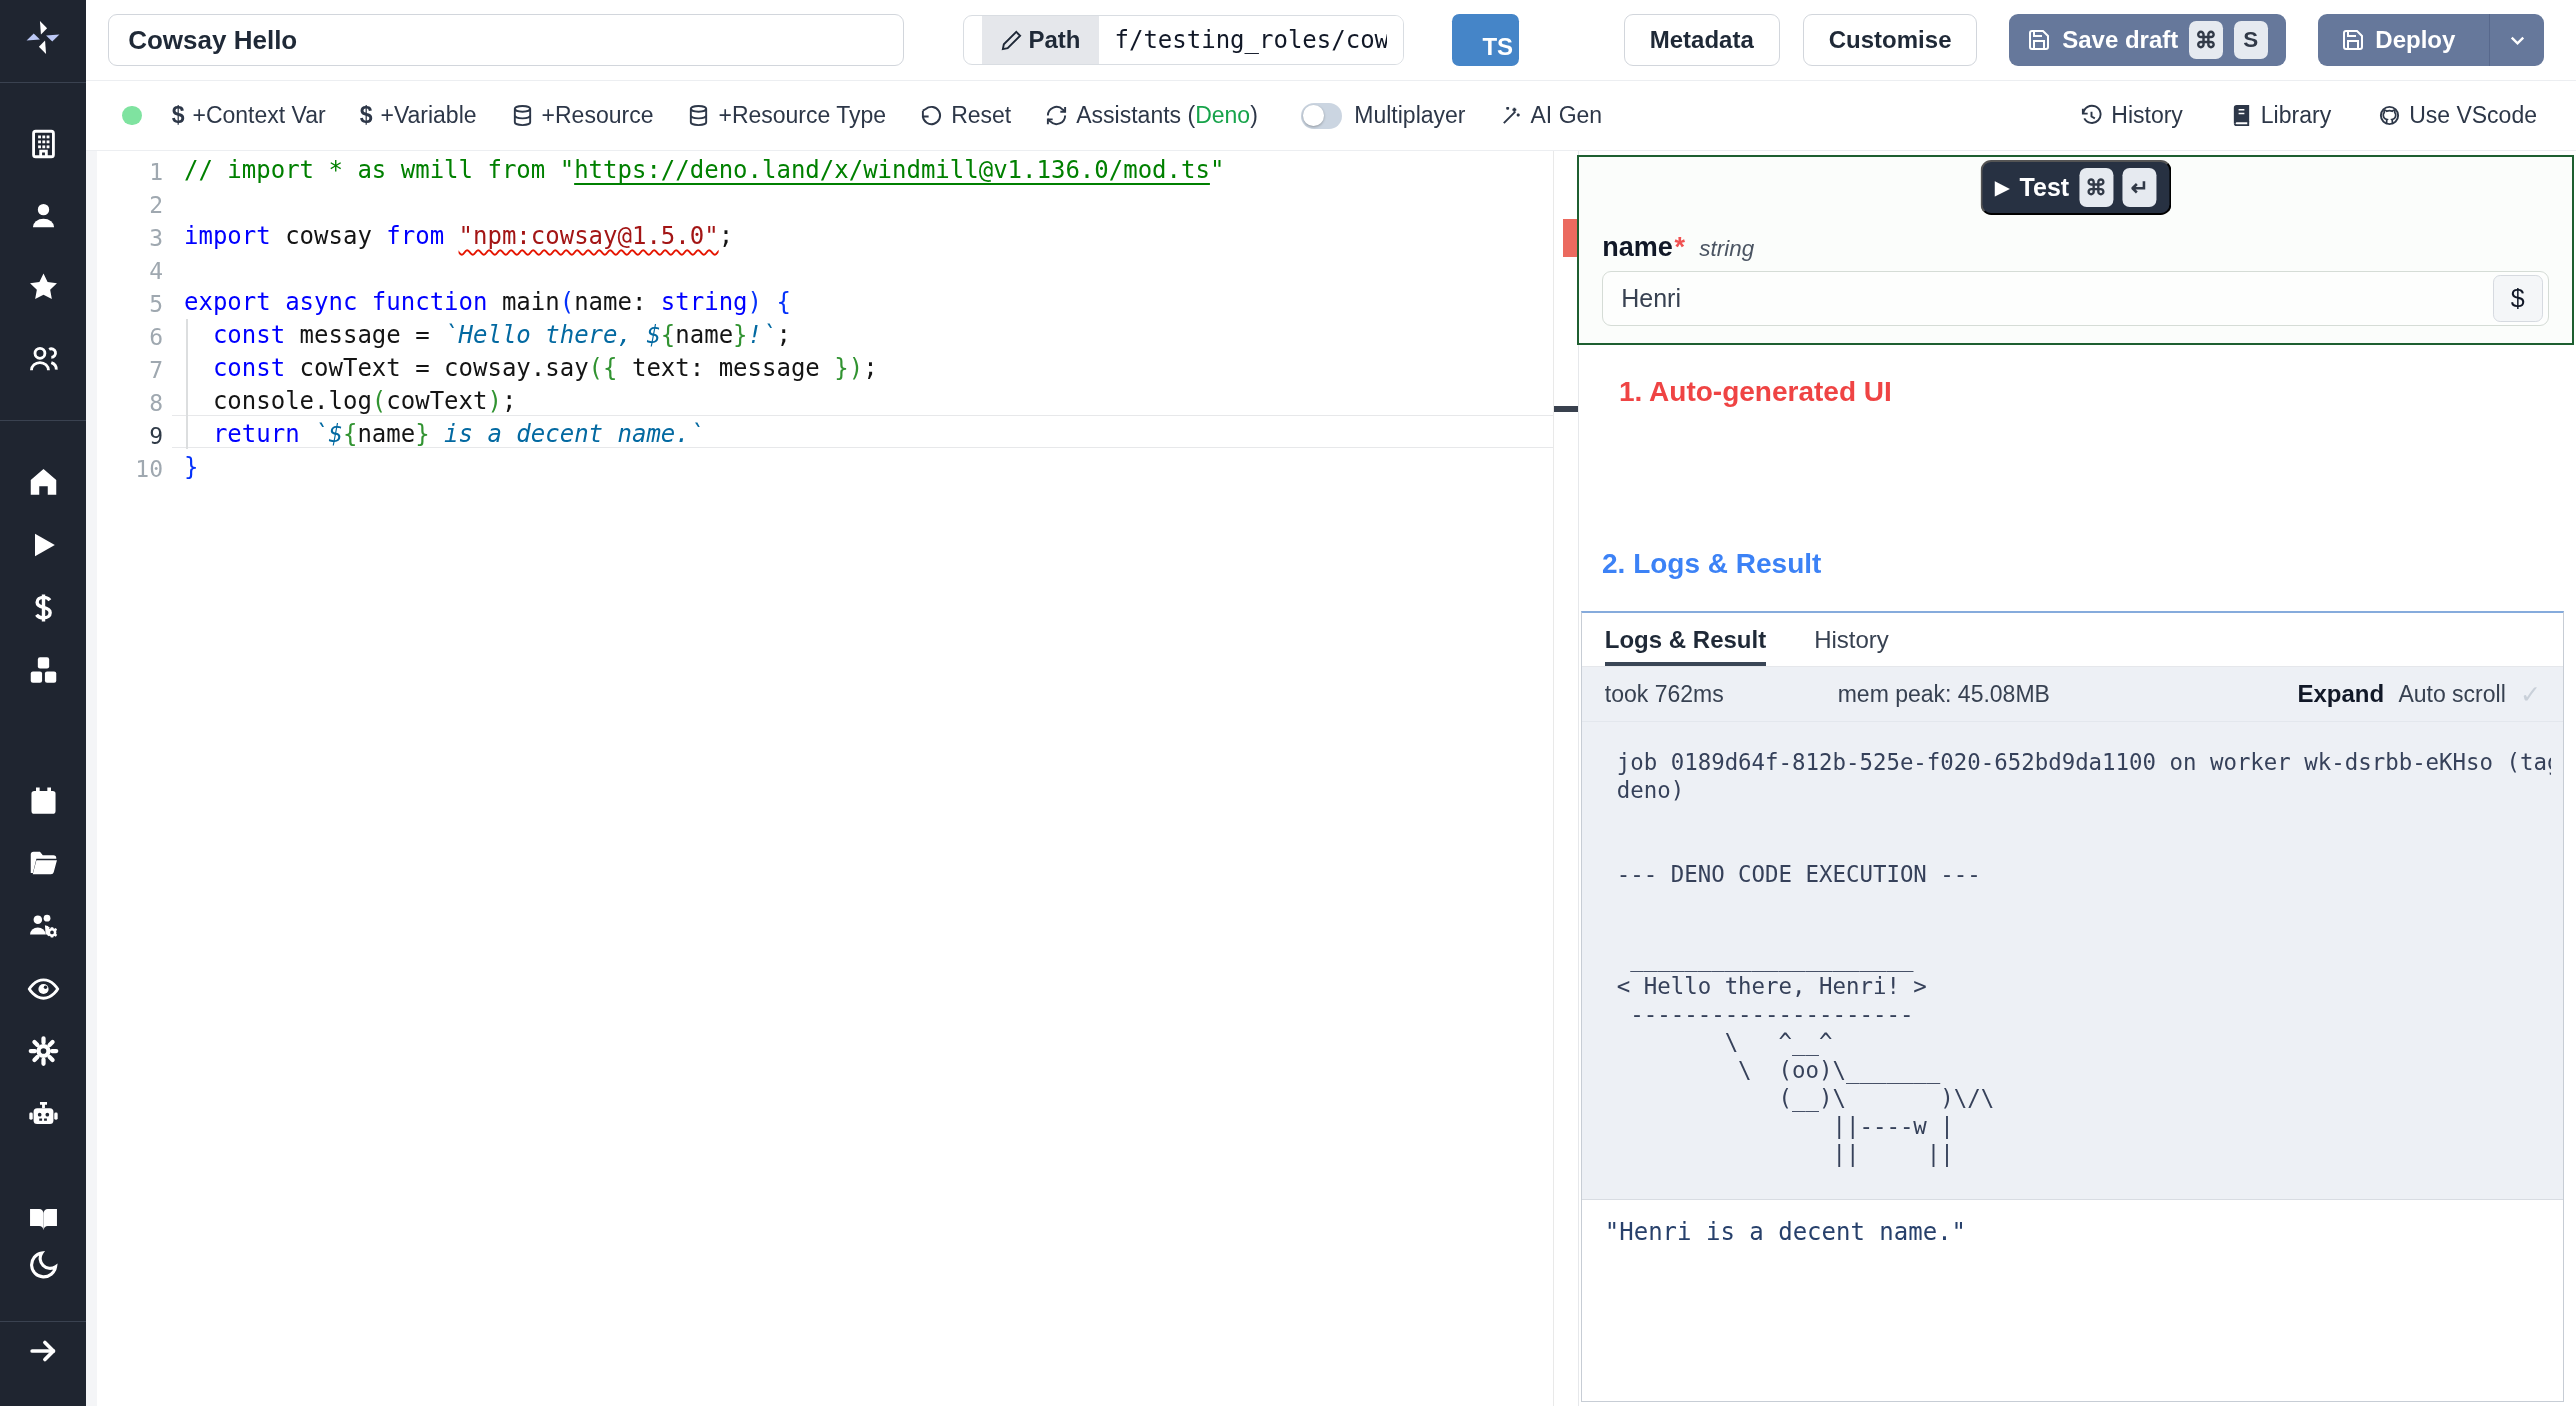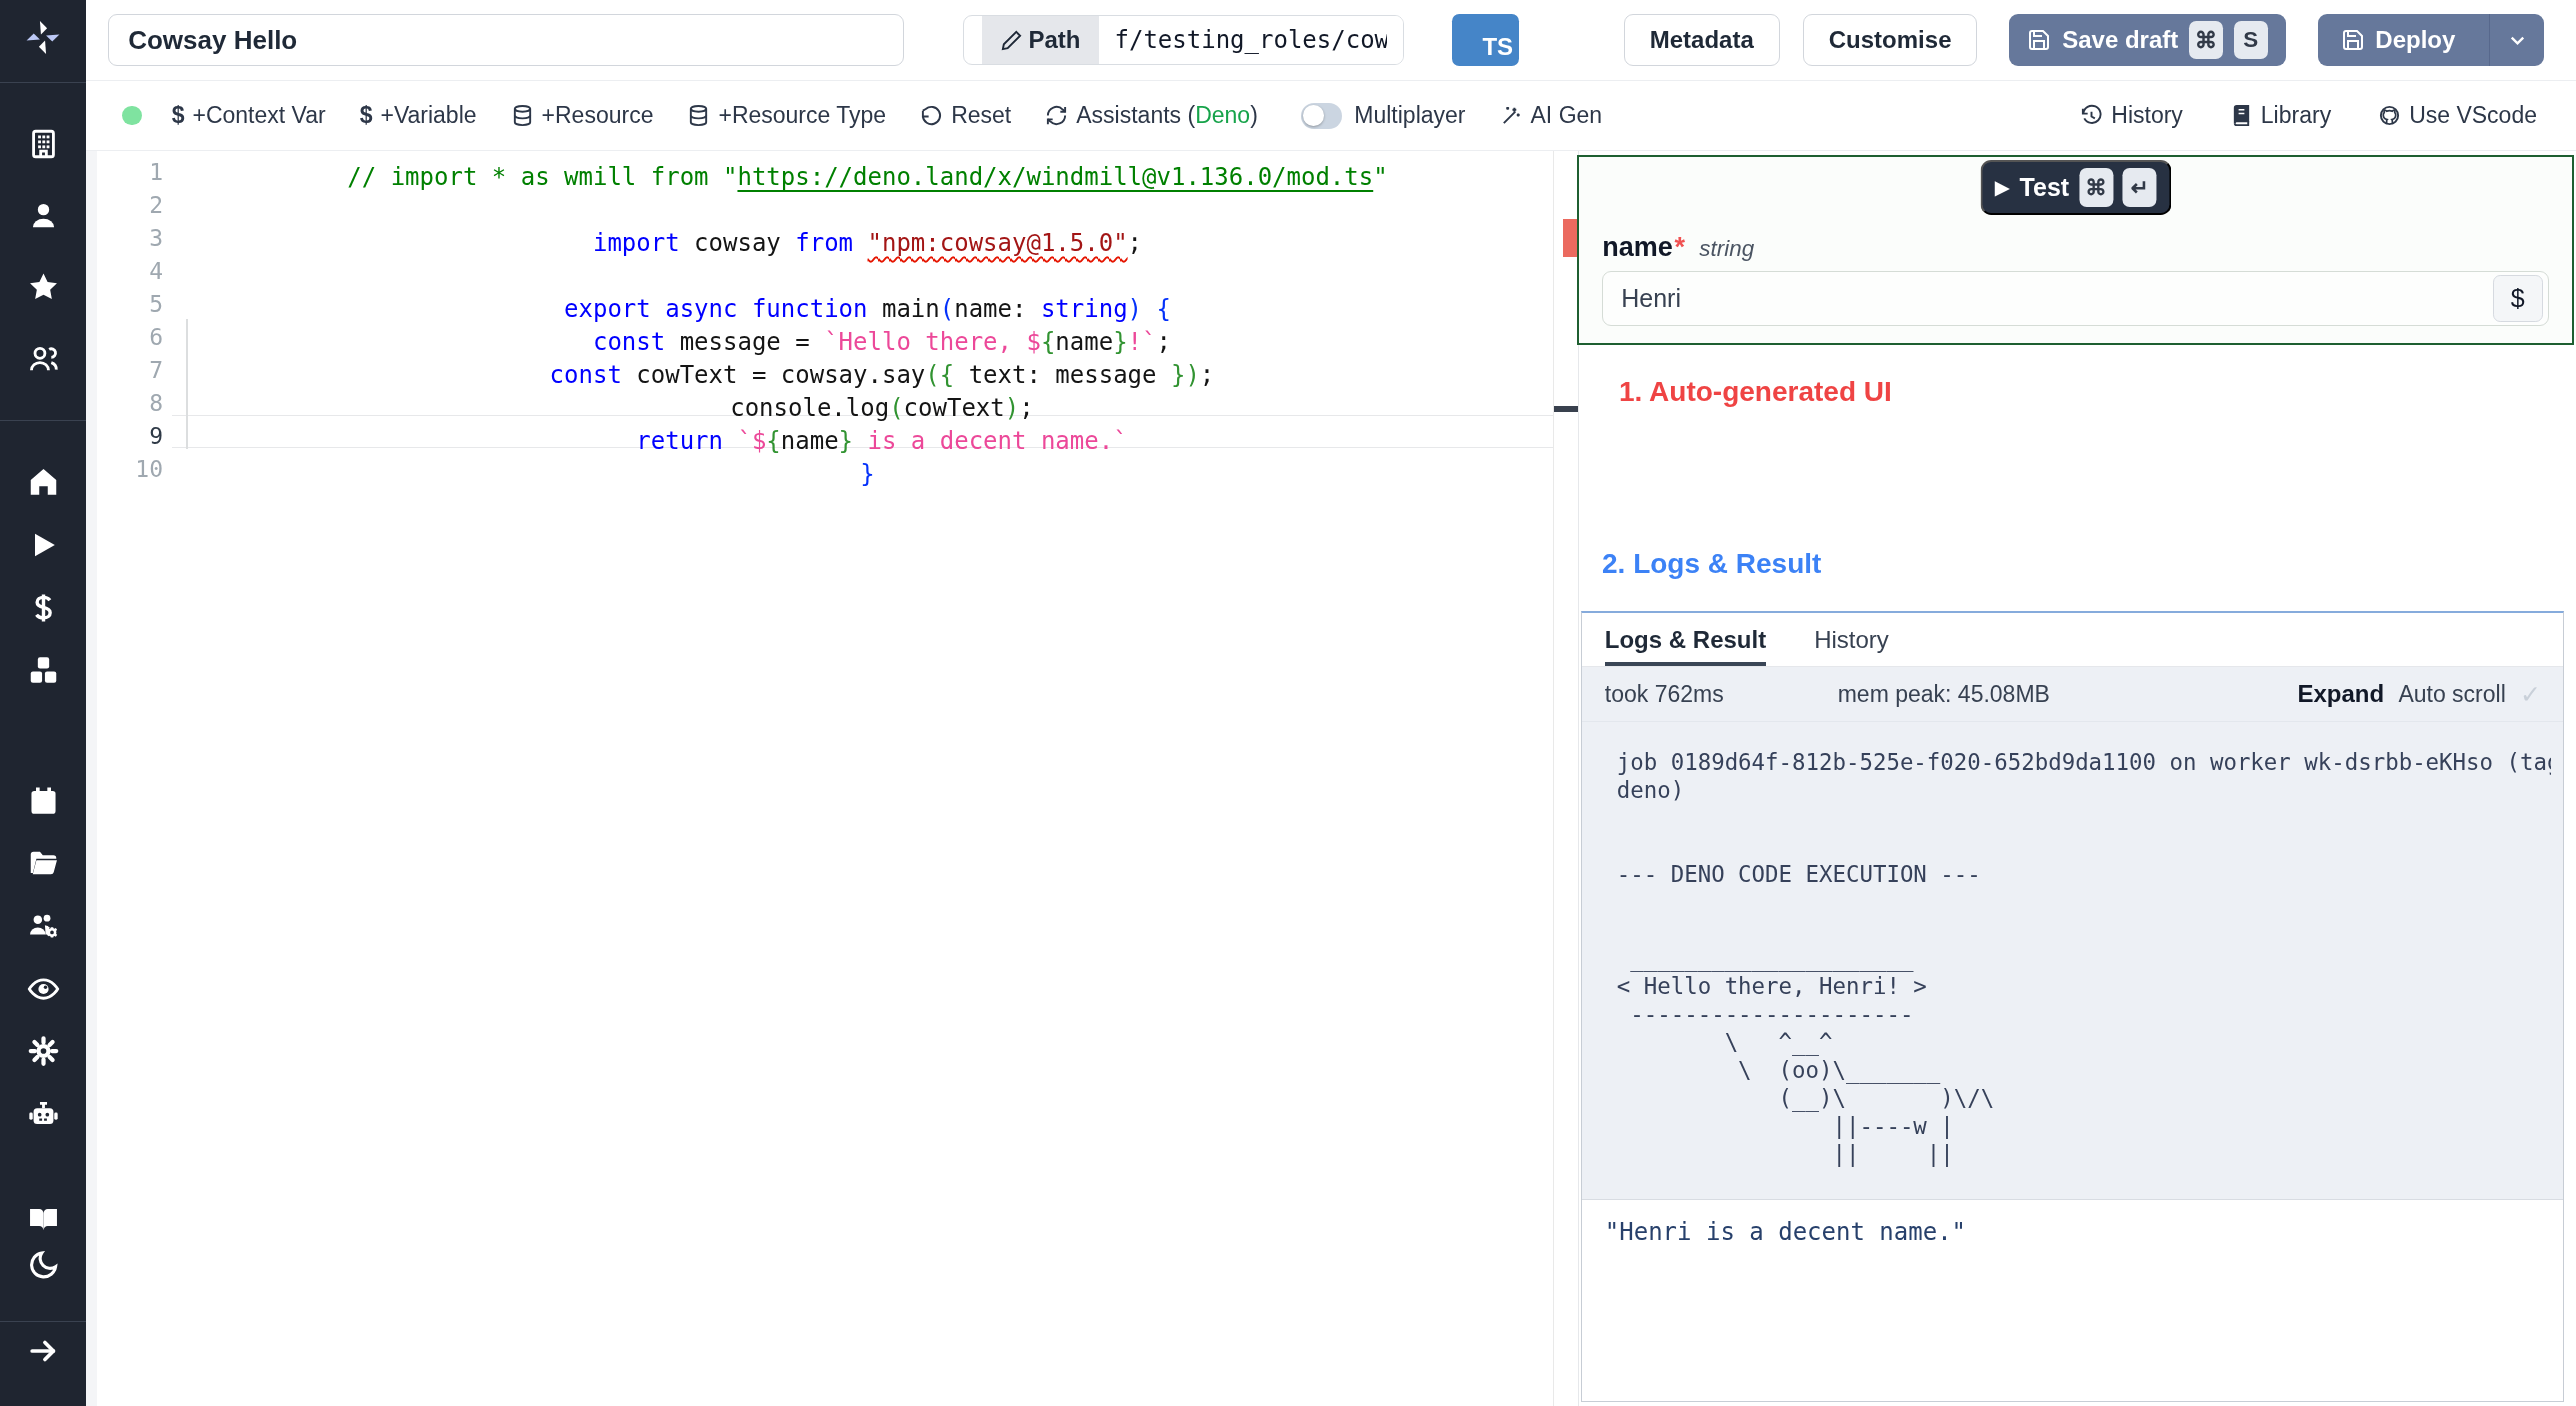--- a/index.html
+++ b/index.html
@@ -40,25 +40,25 @@
   .tspacer{flex:1;}
   .tright{display:flex;align-items:center;gap:47px;}
   .tright .titem{margin-right:0;}
 
   
   .content{flex:1;display:flex;min-height:0;}
   .editor{position:relative;flex:1;background:#fff;overflow:hidden;}
   .gutter-strip{position:absolute;left:0;top:0;bottom:0;width:10.7px;background:#f4f5f7;}
   .lnums{position:absolute;left:0;top:5.4px;width:77px;text-align:right;font:23px/33px "DejaVu Sans Mono",monospace;color:#9fa8b0;}
   .lnums .ln.active{color:#2f3a47;}
-  .code{position:absolute;left:98px;top:10px;right:27px;font:24px/33px "DejaVu Sans Mono",monospace;color:#141414;white-space:pre;text-align:center;}
+  .code{position:absolute;left:98px;top:3px;right:27px;font:24px/33px "DejaVu Sans Mono",monospace;color:#141414;white-space:pre;}
   .code .kw{color:#0000ff;}
   .code .cm{color:#008000;}
   .code .cl{color:#008000;text-decoration:underline;text-decoration-thickness:1.8px;text-underline-offset:4.5px;}
-  .code .str{color:#ec4899;}
+  .code .str{color:#0369a1;font-style:italic;}
   .code .serr{color:#a31515;text-decoration:underline wavy #e51400;text-decoration-thickness:1.8px;text-underline-offset:5.4px;}
   .code .bb{color:#0431fa;}
   .code .bg{color:#319331;}
   .cur-line{position:absolute;left:86px;right:0;height:33px;border-top:1.8px solid #e7e8ea;border-bottom:1.8px solid #e7e8ea;}
   .indent-guide{position:absolute;left:100px;width:1.8px;background:#dcdedf;}
   .oruler{position:absolute;right:0;top:0;bottom:0;width:25px;background:#fff;border-left:1.8px solid #e9e9e9;}
   .oruler .err{position:absolute;right:0.9px;width:14.3px;top:68px;height:38px;background:#eb6a5f;}
   .oruler .curmark{position:absolute;left:0;right:0;top:255px;height:6.3px;background:#39414e;}
 
   

